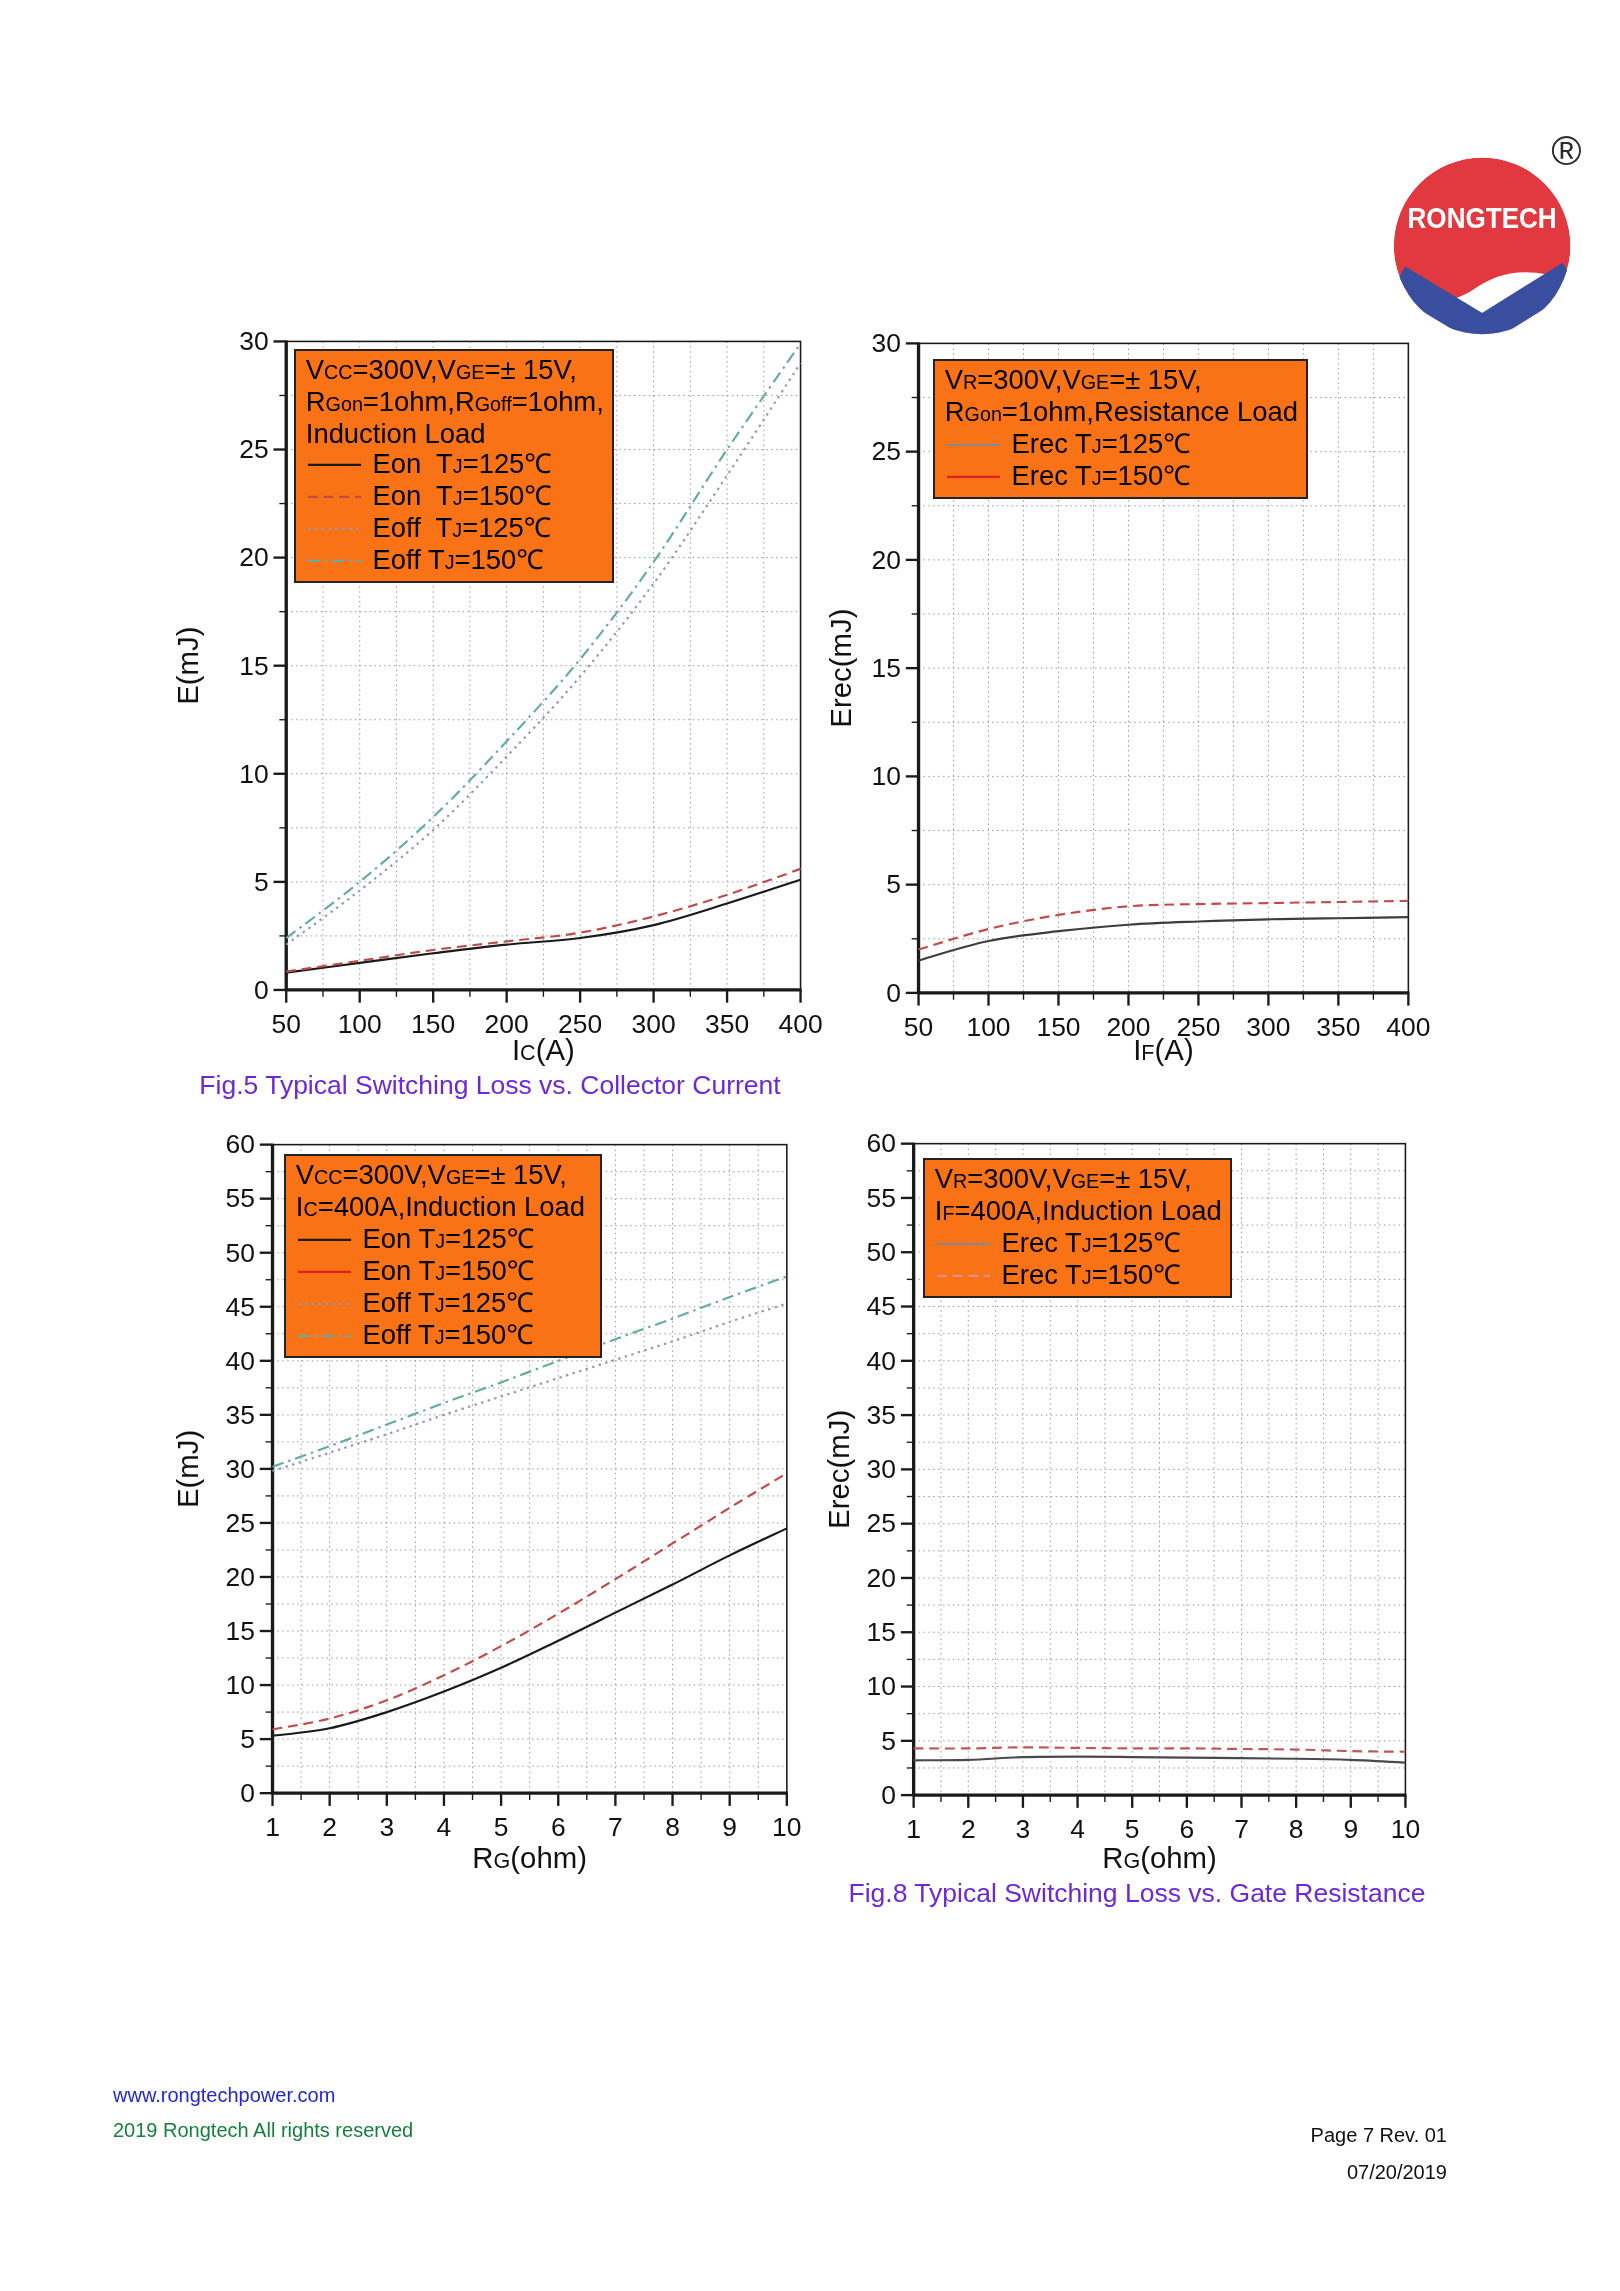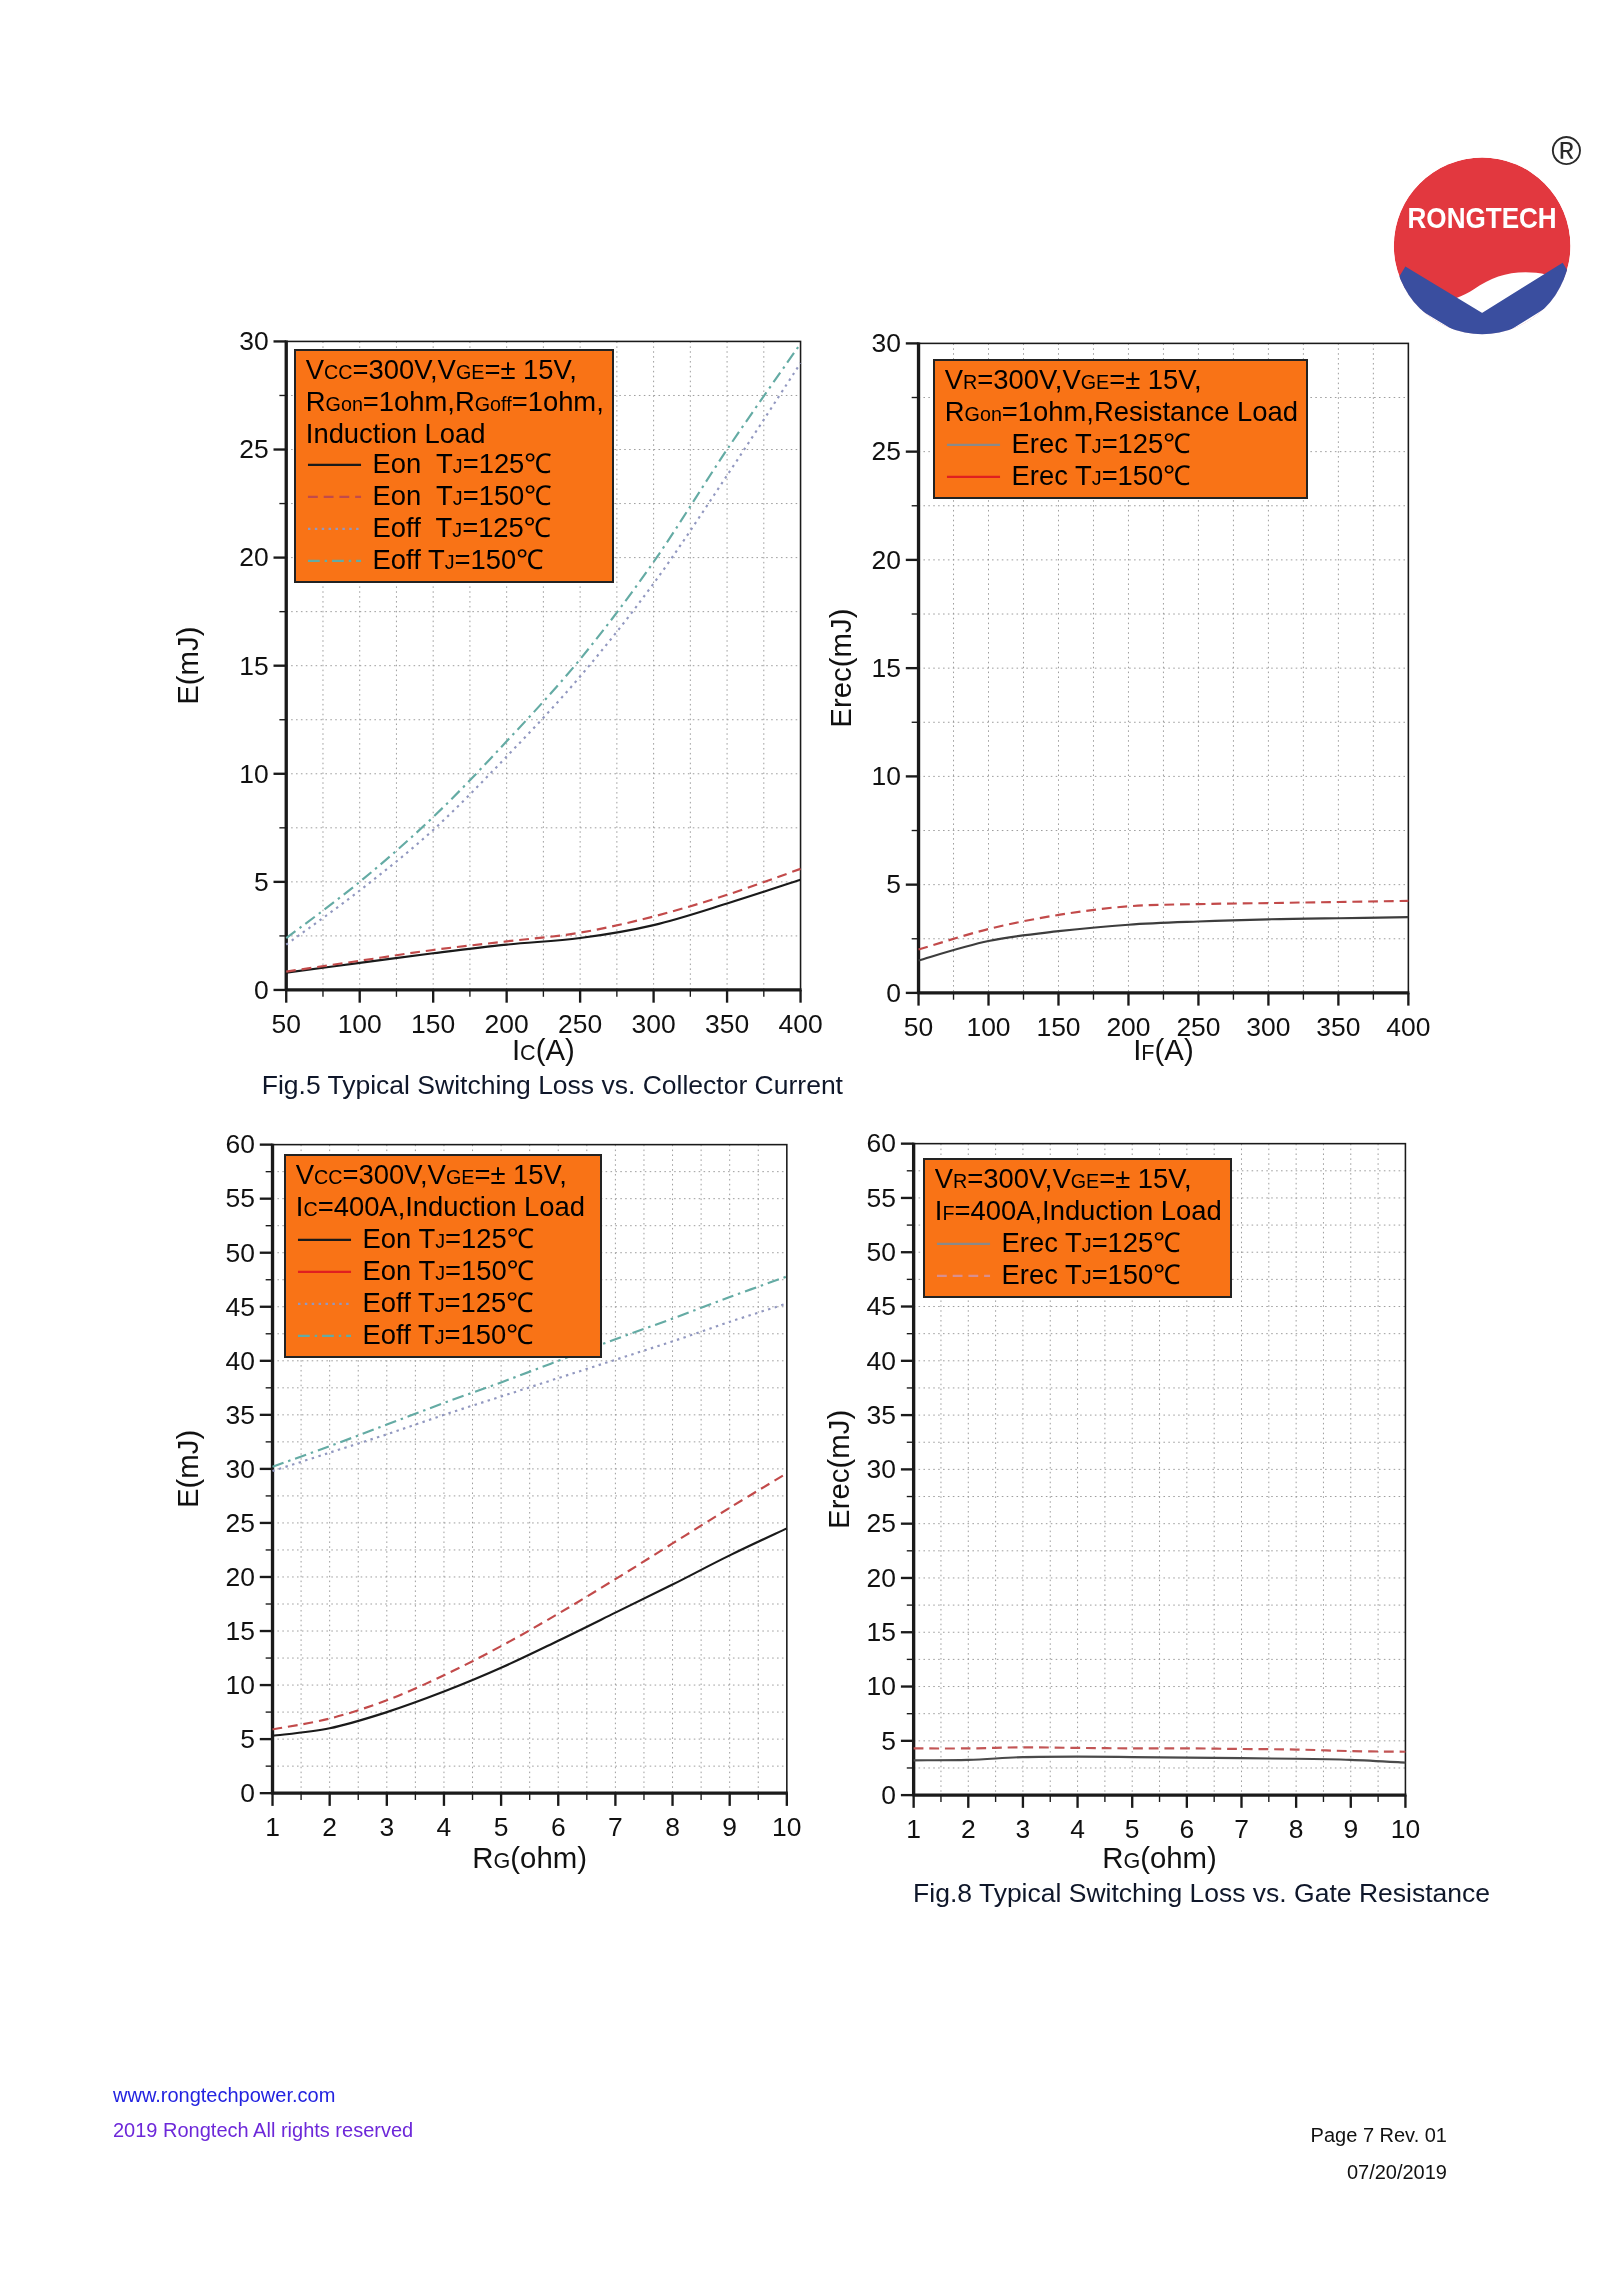--- a/index.html
+++ b/index.html
@@ -5,24 +5,24 @@
   html,body{margin:0;padding:0;background:#888;}
   #page{position:relative;width:1620px;height:2292px;background:#ffffff;
         font-family:"Liberation Sans", sans-serif;color:#111;overflow:hidden;}
   .chart-svg{position:absolute;}
   .legend{position:absolute;background:#f97316;border:2px solid #222;padding:3.9px 7.8px 3.9px 9.8px;
           font-size:27.4px;line-height:30px;color:#000;white-space:pre;}
   .legend .cond{white-space:pre;}
   .legend .entry{display:flex;align-items:center;white-space:pre;}
   .legend .sample{flex:0 0 auto;margin-right:9.8px;}
   .sub{font-size:0.72em;}
-  .caption{position:absolute;font-size:26.5px;color:#0f172a;text-align:right;}
+  .caption{position:absolute;font-size:26.5px;color:#6d28d9;text-align:center;}
   .footer-line{position:absolute;font-size:20px;}
   #website{color:#2323e0;}
-  #copyright{color:#6d28d9;}
+  #copyright{color:#15803d;}
   #pageinfo,#docdate{color:#111;text-align:right;margin-top:30px;}
 </style>
 </head>
 <body>
 
 <div id="page">
 
   <svg style="position:absolute;left:1384px;top:130px;" width="208" height="214" viewBox="0 0 212 218">
     <defs>
         <clipPath id="logoclip">

